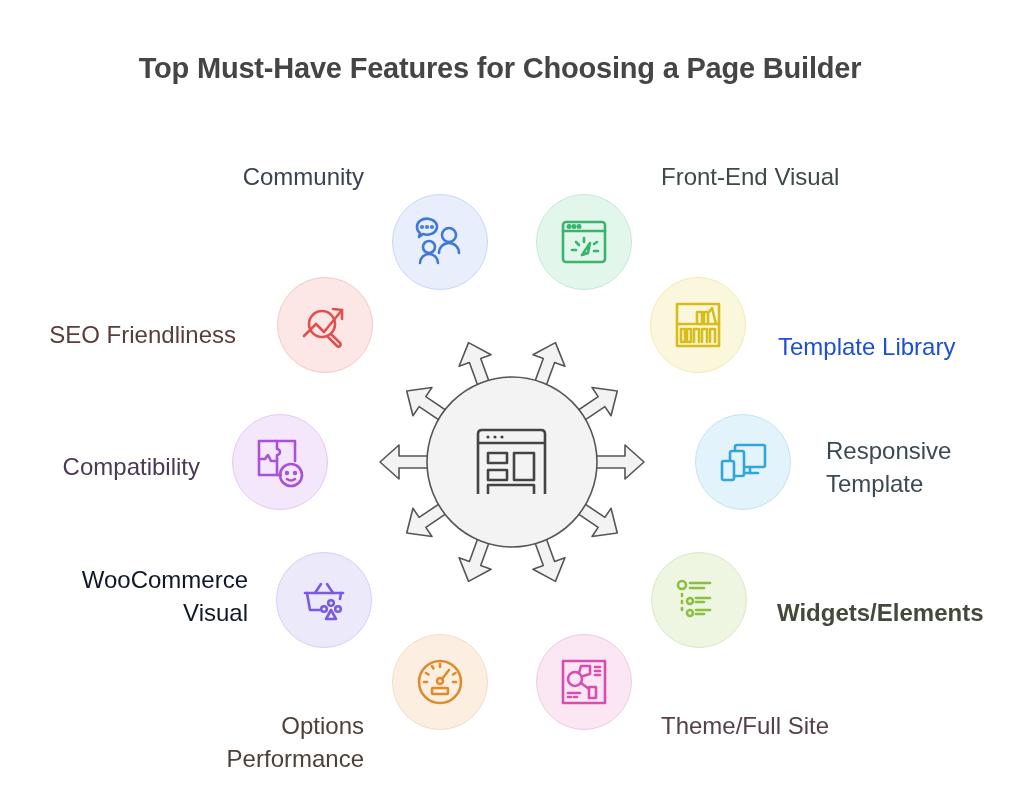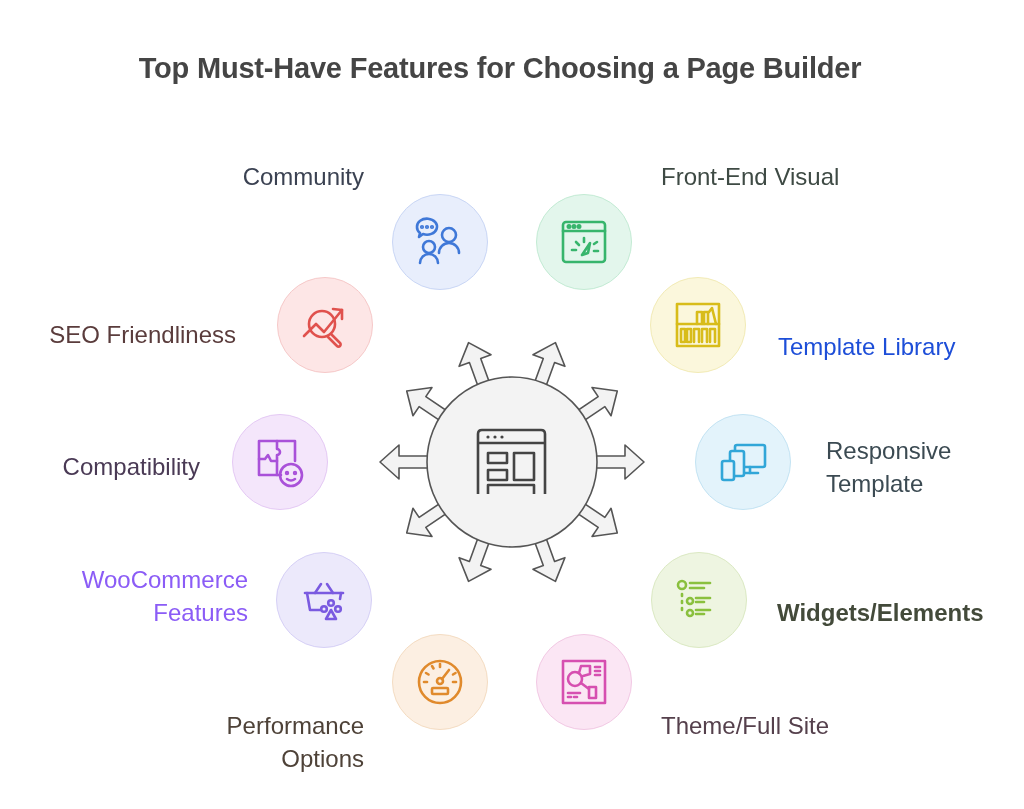--- a/index.html
+++ b/index.html
@@ -168,23 +168,23 @@
     <path d="M20,22 l6,-9"></path>
       <path d="M38,22 l-6,-9"></path>
     <path d="M12,22 l3,17 l10,0"></path>
     <path d="M46,22 l-1,6"></path>
     <circle cx="36" cy="32" r="2.8"></circle>
       <circle cx="29" cy="38" r="2.8"></circle>
       <circle cx="43" cy="38" r="2.8"></circle>
     <path d="M36,39 l5,9 l-10,0 z"></path>
   </svg>
 </div>
-<div class="label right" style="right:776px;top:563px;color:#8b5cf6;">
+<div class="label right" style="right:776px;top:563px;color:#0f172a;">
   <div>WooCommerce</div>
-  <div>Features</div>
+  <div>Visual</div>
 </div>
 
 <div class="node" style="left:651px;top:552px;background:#eef5e1;border:1px solid #dbe9c3;">
   <svg viewBox="0 0 58 58" fill="none" stroke="#8ac03e" stroke-width="2.6" stroke-linecap="round" stroke-linejoin="round">
     <circle cx="12" cy="14" r="4"></circle>
     <line x1="20" y1="12" x2="40" y2="12"></line>
       <line x1="20" y1="17" x2="34" y2="17"></line>
     <line x1="12" y1="23" x2="12" y2="25"></line>
       <line x1="12" y1="30" x2="12" y2="32"></line>
       <line x1="12" y1="37" x2="12" y2="39"></line>
@@ -208,22 +208,22 @@
     <rect x="21" y="35" width="16" height="6" rx="1"></rect>
     <line x1="13" y1="29" x2="16" y2="29"></line>
       <line x1="15" y1="20" x2="17.5" y2="21.5"></line>
       <line x1="21" y1="13" x2="22.5" y2="15.5"></line>
       <line x1="29" y1="11" x2="29" y2="14"></line>
       <line x1="42" y1="21.5" x2="44.5" y2="20"></line>
       <line x1="42" y1="29" x2="45" y2="29"></line>
   </svg>
 </div>
 <div class="label right" style="right:660px;top:709px;color:#4e4238;">
+  <div>Options</div>
   <div>Performance</div>
-  <div>Options</div>
 </div>
 
 <div class="node" style="left:536px;top:634px;background:#fbe6f4;border:1px solid #f2c9e4;">
   <svg viewBox="0 0 58 58" fill="none" stroke="#d64fb0" stroke-width="2.6" stroke-linecap="round" stroke-linejoin="round">
     <rect x="8" y="8" width="42" height="42"></rect>
     <circle cx="20" cy="26" r="7"></circle>
     <path d="M24,20 l2,-7 l9,0 l0,8 l-7,2"></path>
     <path d="M26,30 l8,6"></path>
     <rect x="34" y="34" width="7" height="11"></rect>
     <line x1="40" y1="14" x2="45" y2="14"></line>

